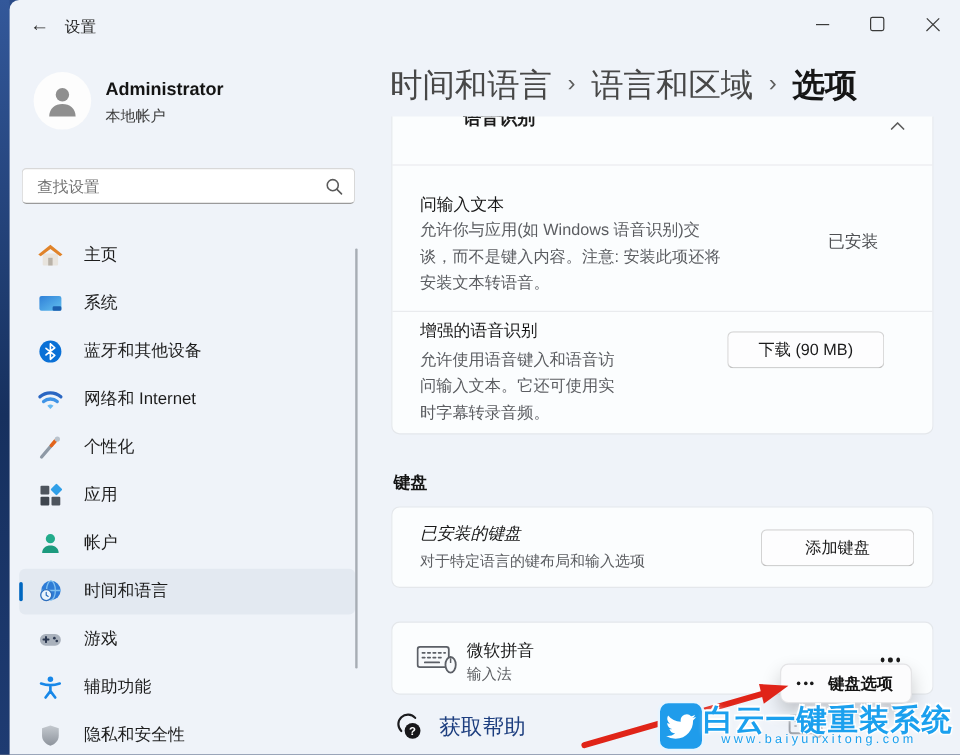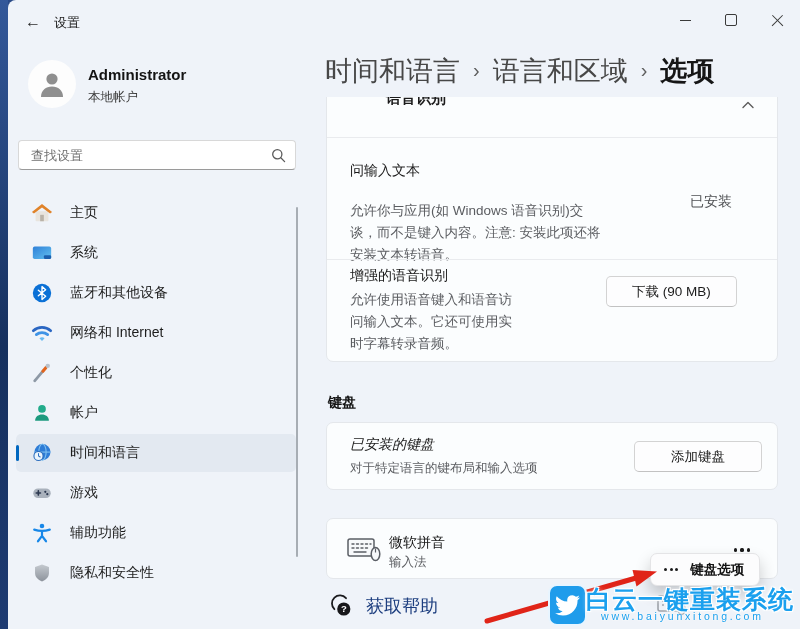--- a/index.html
+++ b/index.html
@@ -54,21 +54,21 @@
   .card{position:absolute;left:0;width:452px;background:#fbfdfe;border:1px solid #e4e7eb;
     border-radius:7px;box-sizing:border-box;}
   .sr-card{top:-46px;height:311px;}
   .sr-header-label{position:absolute;left:23px;top:37px;font-size:15px;font-weight:bold;color:#1b1b1b;margin-left:36px;}
   .sr-chevron{position:absolute;right:22px;top:47px;}
   .divider{position:absolute;left:0;right:0;height:1px;background:#e9ebee;}
   .d1{top:85px;} .d2{top:207px;}
   .row-title{position:absolute;left:23px;font-size:14px;color:#191919;}
   .r1-title{top:110px;} .r2-title{top:215px;}
   .desc{position:absolute;left:23px;font-size:13.5px;color:#5b5d61;line-height:22px;}
-  .r1-desc{top:148px;} .r2-desc{top:237px;}
+  .r1-desc{top:129px;} .r2-desc{top:237px;}
   .r1-status{position:absolute;left:363px;top:141px;font-size:14px;color:#4e5053;}
   .btn{background:#fdfdfe;border:1px solid #d3d3d3;border-bottom-color:#c2c2c2;border-radius:5px;
     font-size:13.5px;color:#1b1b1b;display:flex;align-items:center;justify-content:center;
     box-sizing:border-box;font-family:inherit;cursor:default;}
   .download-btn{position:absolute;left:279px;top:224px;width:131px;height:31px;text-align:right;}
   .section-title{position:absolute;left:2px;top:297px;font-size:14px;font-weight:bold;color:#151515;}
   .installed-card{top:325px;height:68px;}
   .ic-title{position:absolute;left:23px;top:13px;font-size:14px;color:#191919;font-style:italic;}
   .ic-desc{position:absolute;left:23px;top:37px;font-size:12.5px;color:#5b5d61;}
   .add-btn{position:absolute;left:307px;top:18px;width:128px;height:31px;}
@@ -185,20 +185,29 @@
       <div class="nav-item">
         <svg class="nav-icon" viewBox="0 0 24 24">
           <line x1="4" y1="20.5" x2="13" y2="10" stroke="#8e99a6" stroke-width="3" stroke-linecap="round"></line>
           <line x1="13" y1="10" x2="16.2" y2="6.3" stroke="#e2641c" stroke-width="3.4" stroke-linecap="round"></line>
           <circle cx="18.3" cy="4.2" r="2.4" fill="#b9c2cc"></circle>
         </svg>
         <span>个性化</span>
       </div>
       <div class="nav-item">
         <svg class="nav-icon" viewBox="0 0 24 24">
+          <rect x="3" y="3" width="8" height="8" rx="1" fill="#4e555e"></rect>
+          <rect x="3" y="13" width="8" height="8" rx="1" fill="#3e454e"></rect>
+          <rect x="13" y="13" width="8" height="8" rx="1" fill="#4e555e"></rect>
+          <rect x="13.6" y="2.6" width="7.8" height="7.8" rx="1" fill="#2f9fe8" transform="rotate(45 17.5 6.5)"></rect>
+        </svg>
+        <span>应用</span>
+      </div>
+      <div class="nav-item">
+        <svg class="nav-icon" viewBox="0 0 24 24">
           <circle cx="12" cy="7.5" r="4.2" fill="#22ab8b"></circle>
           <path d="M4.5 20.5c0-4.4 3.4-6.8 7.5-6.8s7.5 2.4 7.5 6.8Z" fill="#1c9a7e"></path>
         </svg>
         <span>帐户</span>
       </div>
       <div class="nav-item selected">
         <span class="accent-pill"></span>
         <svg class="nav-icon" viewBox="0 0 24 24">
           <circle cx="12.5" cy="11" r="8.8" fill="#2e7cd6"></circle>
           <ellipse cx="12.5" cy="11" rx="4" ry="8.8" fill="none" stroke="#7fc0f0" stroke-width="1.2"></ellipse>

